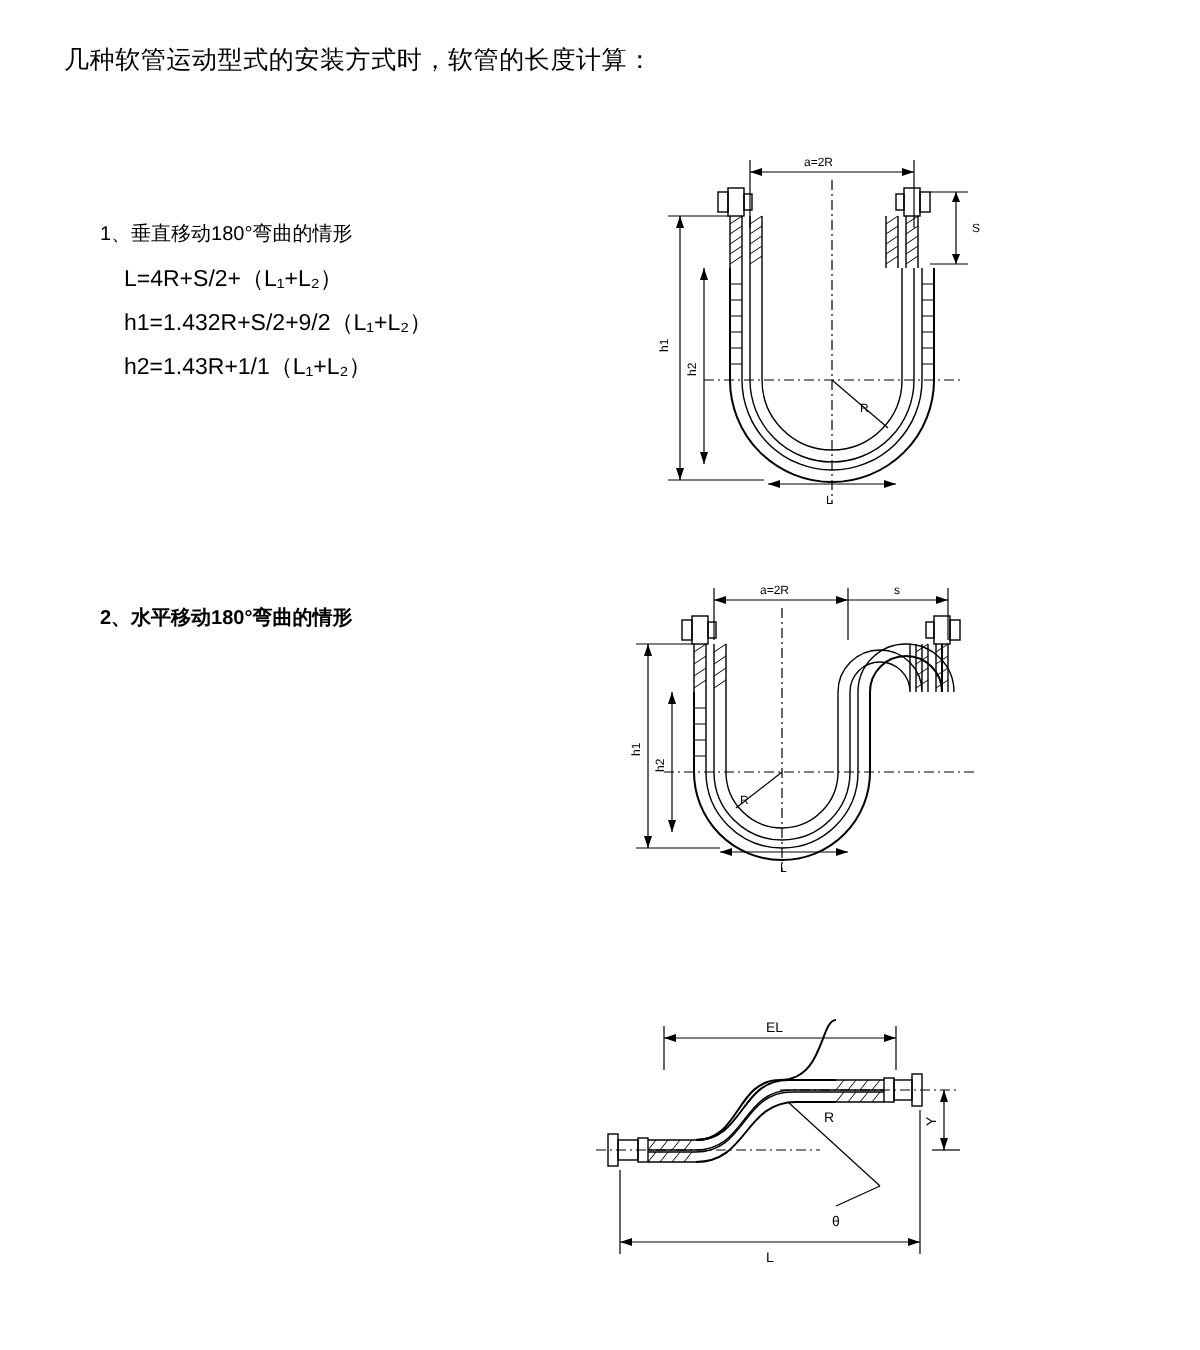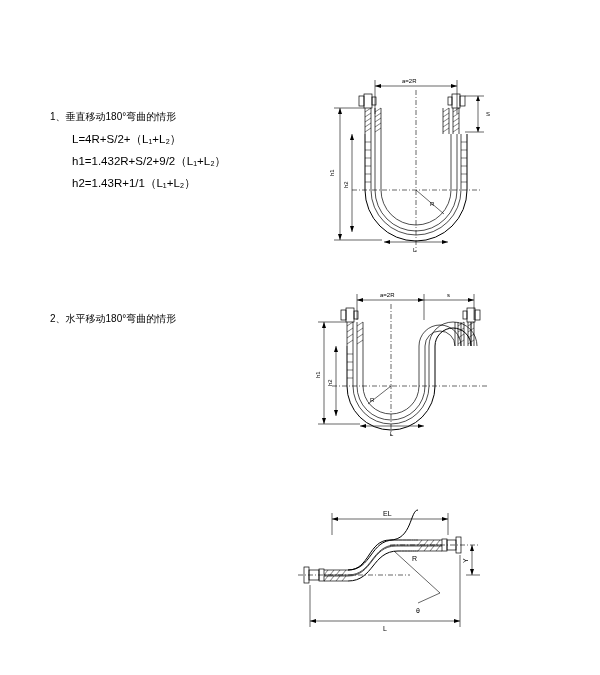--- a/index.html
+++ b/index.html
@@ -32,26 +32,26 @@
     position: absolute;
   }
   .sec-title {
     font-size: 10px;
     white-space: nowrap;
     margin-bottom: 8px;
   }
   .formula {
     font-size: 11.5px;
     white-space: nowrap;
-    margin-left: 22px;
+    margin-left: 12px;
     margin-bottom: 7px;
   }
   
   #sec1 { left: 50px; top: 110px; }
-  #sec2 { left: 50px; top: 312px; }
+  #sec2 { left: 50px; top: 302px; font-weight: bold; }
   #sec3 { left: 50px; top: 528px; }
 
   .fig {
     position: absolute;
   }
   #fig1 { left: 312px; top: 72px; }
   #fig2 { left: 312px; top: 286px; }
   #fig3 { left: 290px; top: 505px; }
 
   svg { display: block; }
@@ -62,20 +62,21 @@
   .dim { stroke-width: 0.6; }
   .hatch { stroke-width: 0.5; }
   .ftxt { font-family: "Liberation Sans", sans-serif; font-size: 6px; fill: #000; }
   .ftxt2 { font-family: "Liberation Sans", sans-serif; font-size: 7px; fill: #000; }
 </style>
 </head>
 <body>
 
 <div class="page">
 
+  <div class="heading">几种软管运动型式的安装方式时，软管的长度计算：</div>
 
   <div class="section" id="sec1">
     <div class="sec-title">1、垂直移动180°弯曲的情形</div>
     <div class="formula">L=4R+S/2+（L₁+L₂）</div>
     <div class="formula">h1=1.432R+S/2+9/2（L₁+L₂）</div>
     <div class="formula">h2=1.43R+1/1（L₁+L₂）</div>
   </div>
 
   <div class="fig" id="fig1">
     <svg width="180" height="190" viewBox="0 0 180 190">

